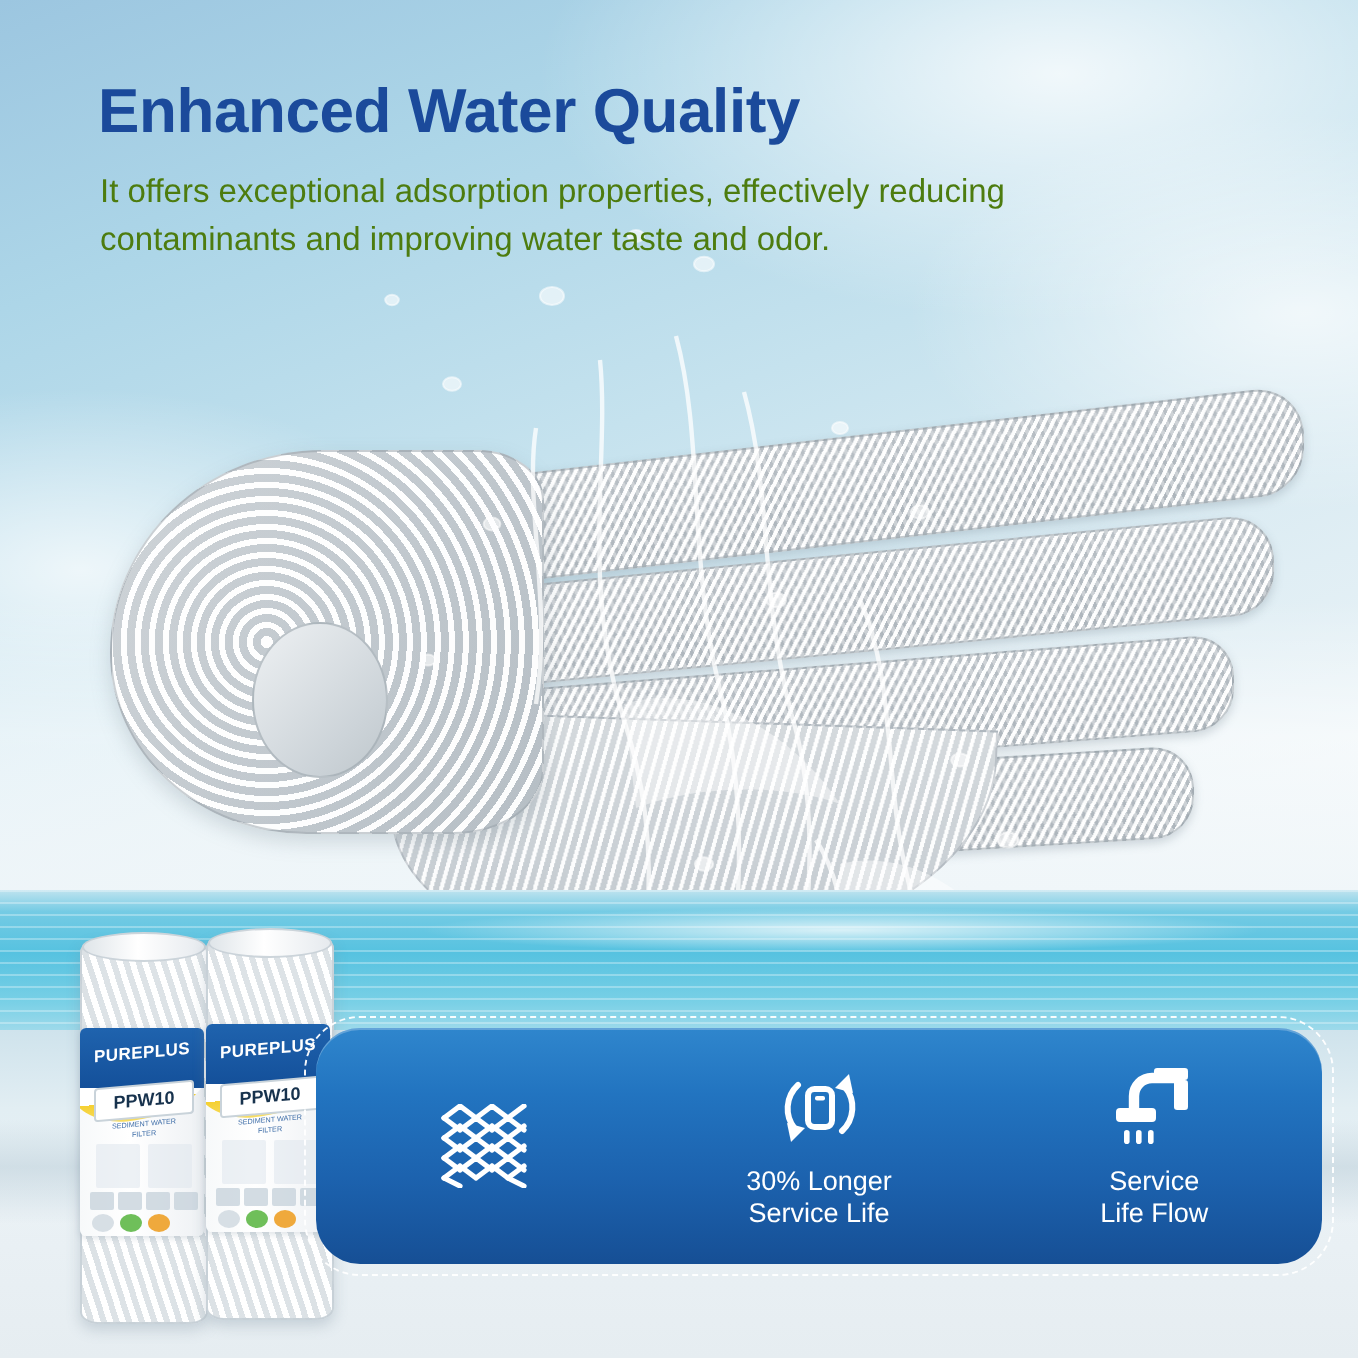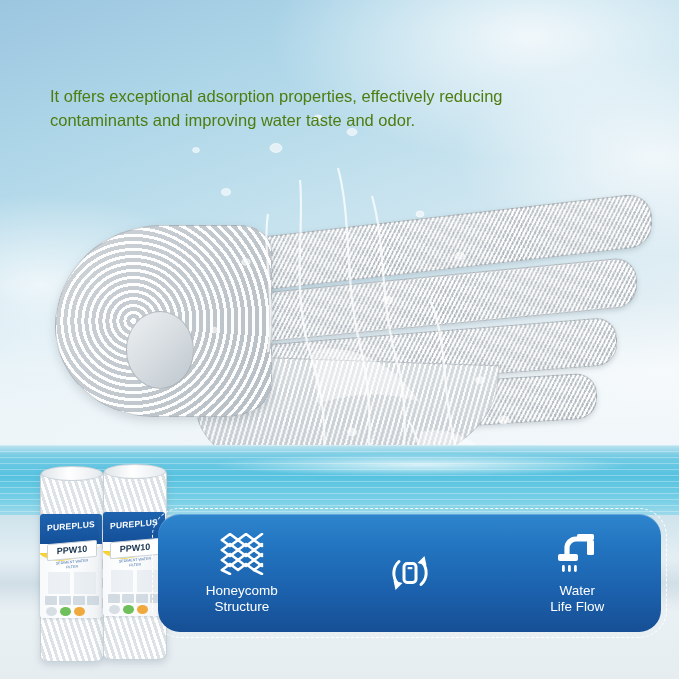--- a/index.html
+++ b/index.html
@@ -227,20 +227,21 @@
       <path d="M312 352 C352 340 396 366 420 402 C392 392 350 392 318 404 Z"></path>
       <path d="M420 432 C452 424 486 444 504 474 C476 462 444 462 418 470 Z"></path>
     </g>
   </svg>
 
   <div class="sea"></div>
   <div class="sea-glint"></div>
   <div class="shore"></div>
   <div class="shore-band"></div>
 
+  <div class="title">Enhanced Water Quality</div>
   <div class="subtitle">It offers exceptional adsorption properties, effectively reducing contaminants and improving water taste and odor.</div>
 
   <div class="cart cart-a">
     <div class="cart-body"></div>
     <div class="cart-top"></div>
     <div class="label">
       <div class="lbl-wave"></div>
       <div class="lbl-blue">
         <div class="lbl-brand">PUREPLUS</div>
       </div>
@@ -304,59 +305,59 @@
               <path d="M4 7 L12 13 M12 13 L20 7 M20 7 L28 13 M28 13 L36 7 M36 7 L44 13"></path>
               <path d="M4 17 L12 11 M12 11 L20 17 M20 17 L28 11 M28 11 L36 17 M36 17 L44 11"></path>
               <path d="M4 17 L12 23 M12 23 L20 17 M20 17 L28 23 M28 23 L36 17 M36 17 L44 23"></path>
               <path d="M4 27 L12 21 M12 21 L20 27 M20 27 L28 21 M28 21 L36 27 M36 27 L44 21"></path>
               <path d="M4 27 L12 33 M12 33 L20 27 M20 27 L28 33 M28 33 L36 27 M36 27 L44 33"></path>
               <path d="M4 37 L12 31 M12 31 L20 37 M20 37 L28 31 M28 31 L36 37 M36 37 L44 31"></path>
               <path d="M4 37 L12 41 M36 37 L44 41"></path>
             </g>
           </svg>
         </div>
-        <div class="feat-txt">
-          <div>Honeycomb</div>
-          <div>Structure</div>
-        </div>
       </div>
 
       <div class="feat">
         <div class="feat-ico">
           <svg width="44" height="44" viewBox="0 0 44 44">
             <g fill="none" stroke="#ffffff" stroke-width="3" stroke-linecap="round">
               <path d="M34.5 11.5 A16 16 0 0 1 33 33.5"></path>
               <path d="M9.5 32.5 A16 16 0 0 1 11 10.5"></path>
             </g>
             <polygon points="36.5,5 38.5,14.5 29.5,12" fill="#ffffff"></polygon>
             <polygon points="7.5,39 5.5,29.5 14.5,32" fill="#ffffff"></polygon>
             <rect x="16" y="12.5" width="12" height="19" rx="3.2" fill="none" stroke="#ffffff" stroke-width="3"></rect>
             <rect x="19.5" y="16" width="5" height="2.2" rx="1" fill="#ffffff"></rect>
           </svg>
+        </div>
+        <div class="feat-txt">
+          <div>30% Longer</div>
+          <div>Service Life</div>
         </div>
       </div>
 
       <div class="feat">
         <div class="feat-ico">
           <svg width="46" height="44" viewBox="0 0 46 44">
             <g fill="#ffffff">
               <rect x="23" y="2" width="17" height="6" rx="1.6"></rect>
               <rect x="33" y="8" width="7" height="15" rx="1.6"></rect>
               <rect x="4" y="22" width="20" height="7" rx="2"></rect>
             </g>
             <path d="M13 23 L13 16 A9 9 0 0 1 22 7 L33 7" fill="none" stroke="#ffffff" stroke-width="5.2" stroke-linecap="square"></path>
             <g fill="#ffffff">
               <rect x="8" y="33" width="2.8" height="7" rx="1.4"></rect>
               <rect x="14" y="33" width="2.8" height="7" rx="1.4"></rect>
               <rect x="20" y="33" width="2.8" height="7" rx="1.4"></rect>
             </g>
           </svg>
         </div>
         <div class="feat-txt">
-          <div>Water</div>
+          <div>Service</div>
           <div>Life Flow</div>
         </div>
       </div>
 
     </div>
   </div>
 
 </div>
 
 </body></html>

